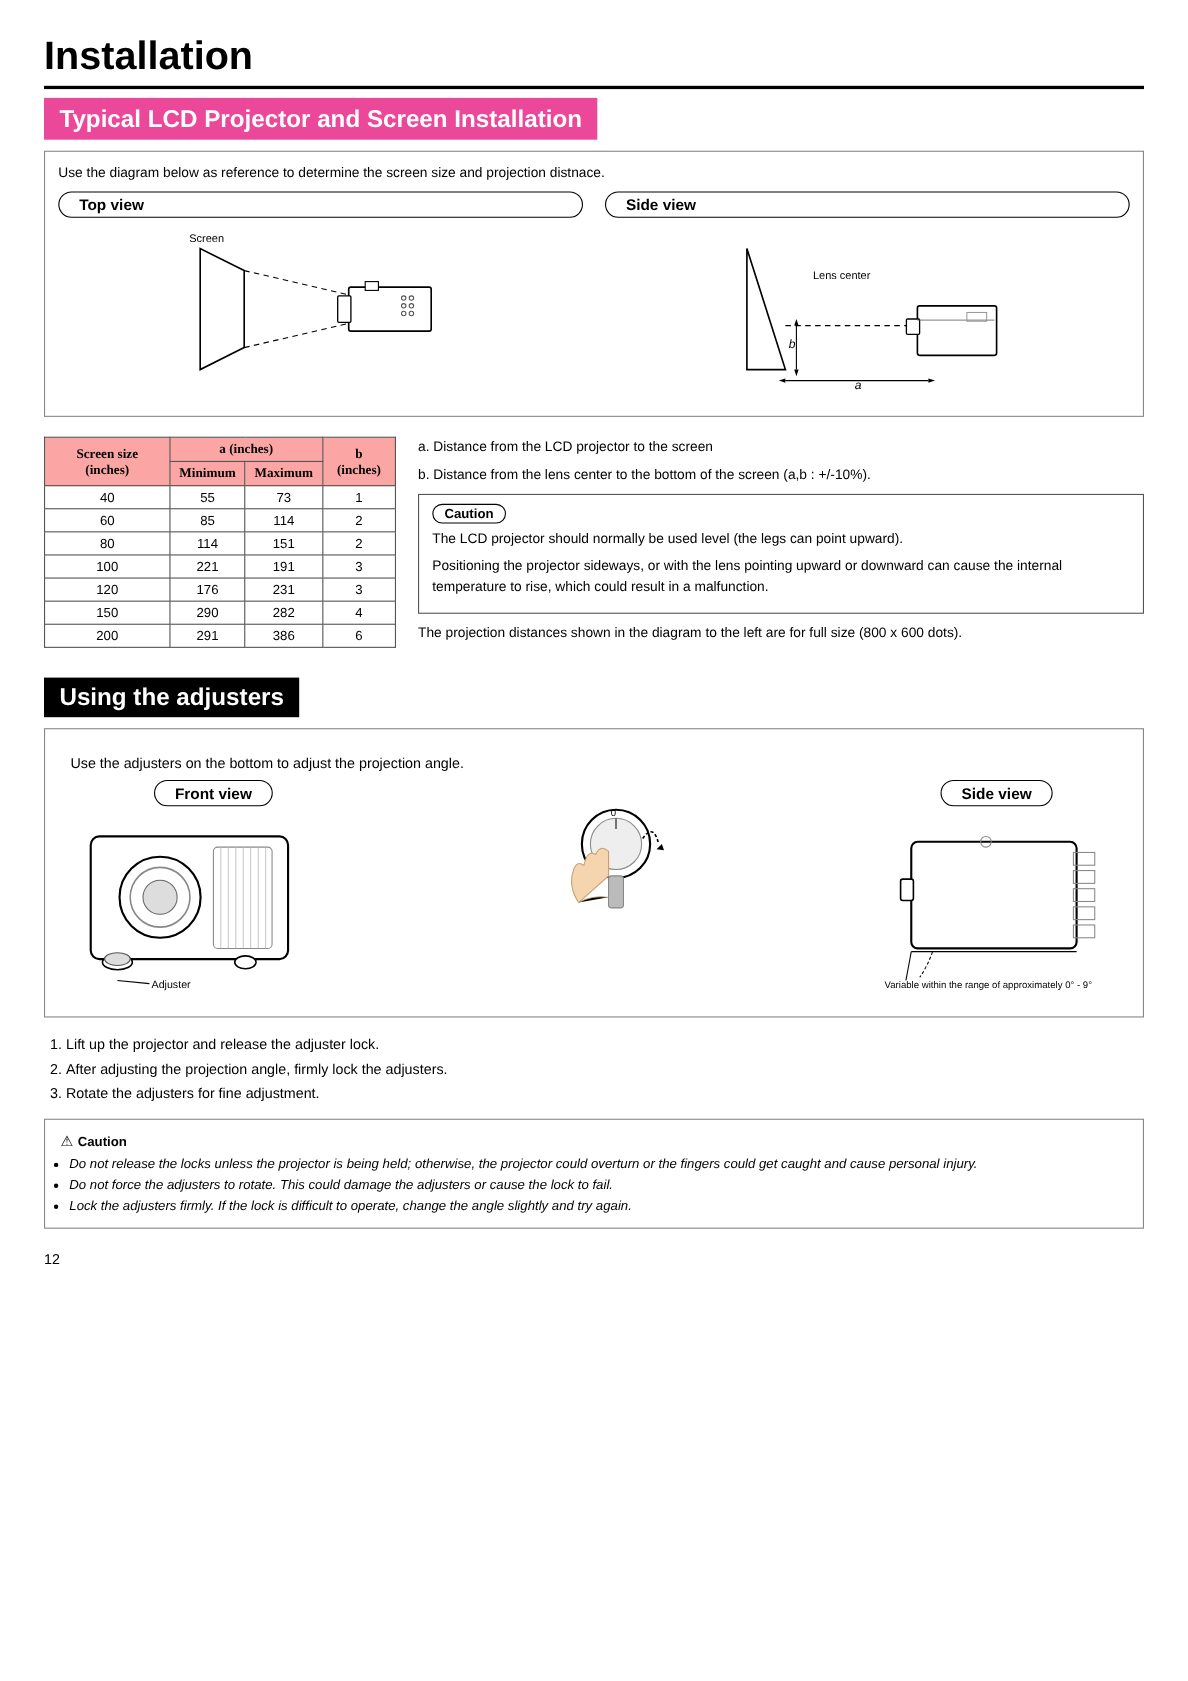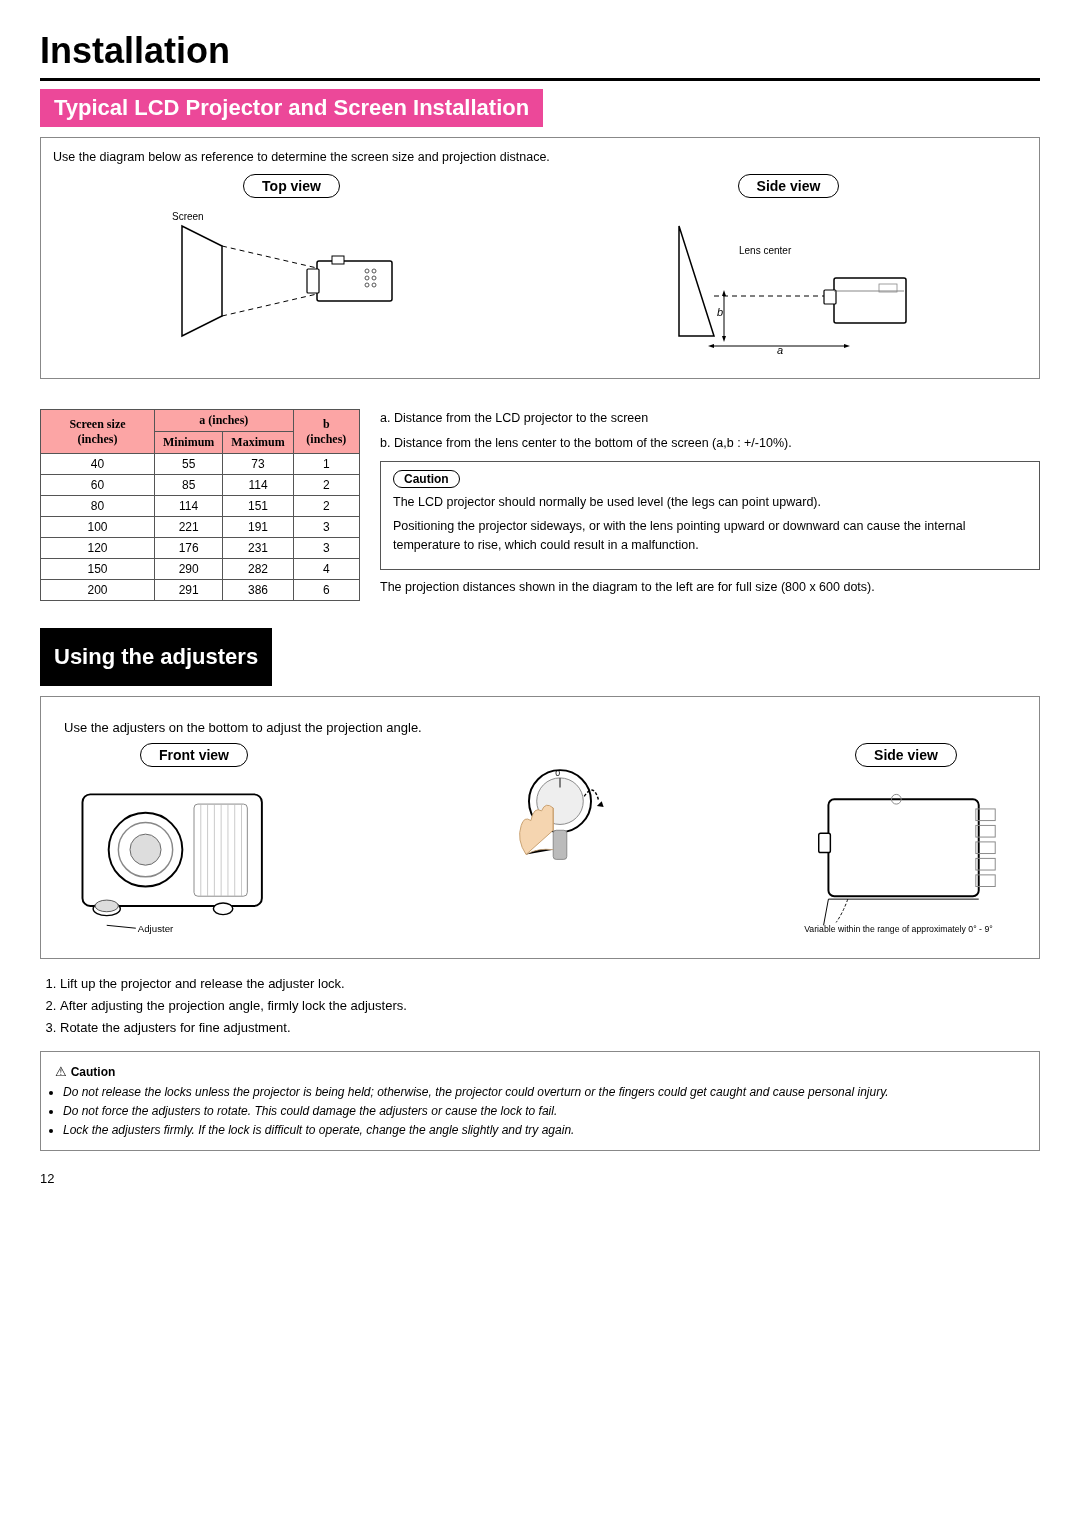--- a/index.html
+++ b/index.html
@@ -26,40 +26,39 @@
       background: #ec4899;
       color: #fff;
       padding: 6px 14px;
       display: inline-block;
       margin-bottom: 10px;
     }
 
     .section-box {
       border: 1px solid #888;
       padding: 12px;
-      margin-bottom: 30px;
+      margin-bottom: 18px;
     }
 
     .section-box p.intro {
       font-size: 12.5px;
       margin-bottom: 10px;
     }
 
     
     .views-row {
       display: flex;
       gap: 20px;
       margin-bottom: 10px;
     }
 
     .view-panel {
       flex: 1;
       display: flex;
       flex-direction: column;
-      align-items: center;
     }
 
     .view-label {
       border: 1.5px solid #000;
       border-radius: 14px;
       padding: 3px 18px;
       font-weight: bold;
       font-size: 14px;
       margin-bottom: 8px;
     }
@@ -128,21 +127,21 @@
       font-weight: bold;
       margin-bottom: 5px;
     }
 
     
     h2.section-title2 {
       font-size: 22px;
       font-weight: bold;
       background: #000;
       color: #fff;
-      padding: 16px 14px;
+      padding: 5px 14px;
       display: inline-block;
       margin-bottom: 10px;
       margin-top: 10px;
     }
 
     .adjusters-box {
       border: 1px solid #888;
       padding: 23px;
       margin-bottom: 14px;
     }

